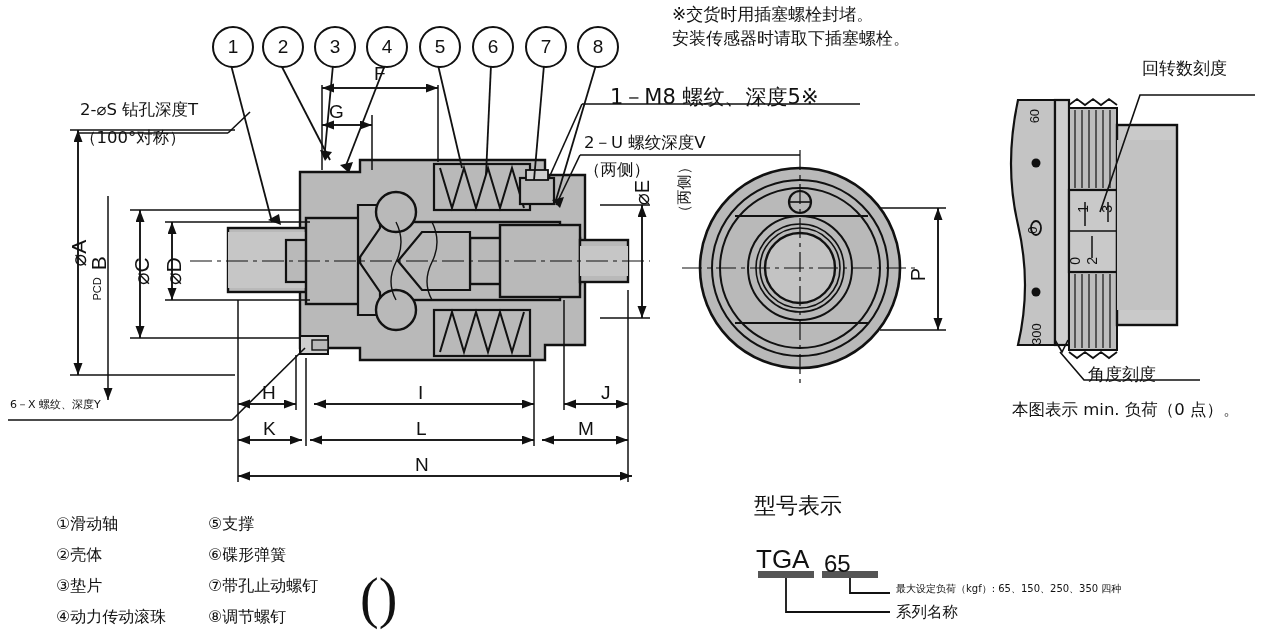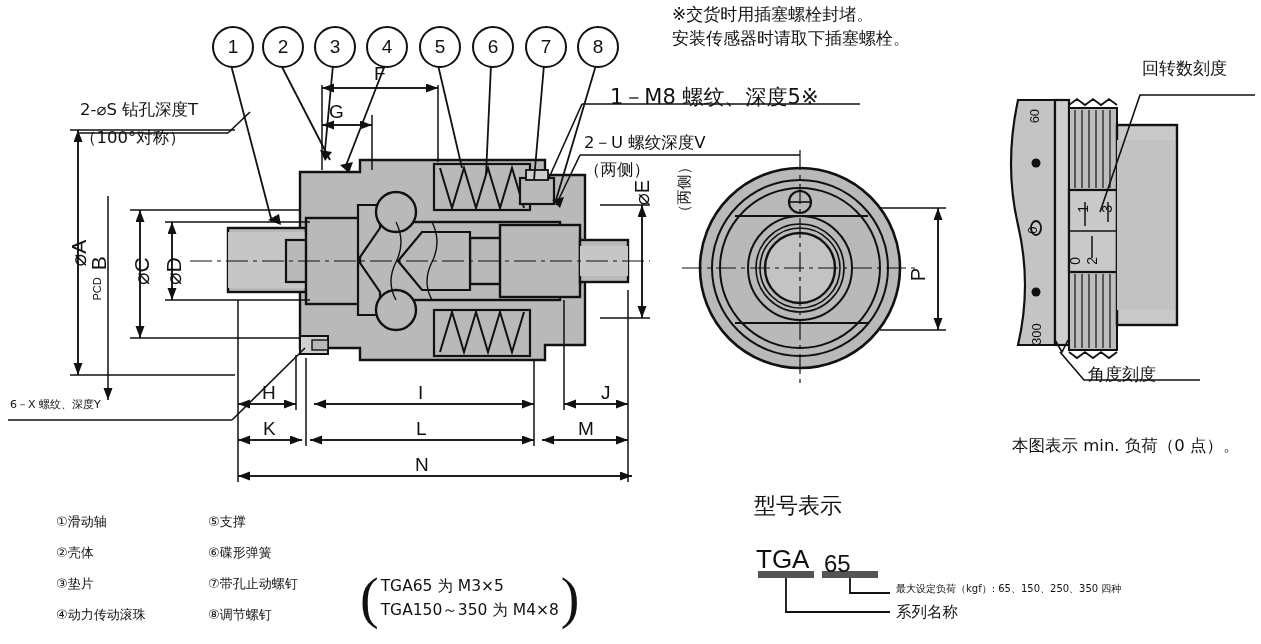--- a/index.html
+++ b/index.html
@@ -6,21 +6,21 @@
   body{width:1261px;height:644px;position:relative;overflow:hidden;
        font-family:"Liberation Sans","DejaVu Sans",sans-serif;color:#111;}
   .abs{position:absolute;}
   .txt{position:absolute;white-space:nowrap;line-height:1.25;color:#111;}
   .cn{font-family:"DejaVu Sans","Liberation Sans",sans-serif;}
   .vert{transform-origin:center center;}
   svg{position:absolute;left:0;top:0;}
   .callout{position:absolute;width:38px;height:38px;border:2px solid #111;border-radius:50%;
            background:#fff;display:flex;align-items:center;justify-content:center;
            font-size:19px;font-weight:500;color:#111;}
-  .legend{font-size:13px;text-align:right;}
+  .legend{font-size:16px;text-align:right;}
   .bold{font-weight:normal;}
 </style>
 </head>
 <body>
 
 <svg width="1261" height="644">
   <defs>
     <marker id="ar" markerWidth="9" markerHeight="9" refX="8" refY="3" orient="auto">
       <path d="M0,0 L8,3 L0,6 z" fill="#111"></path>
     </marker>
@@ -275,21 +275,21 @@
 <div class="txt" style="left:262px;top:381px;font-size:19px;">H</div>
 <div class="txt" style="left:418px;top:381px;font-size:19px;">I</div>
 <div class="txt" style="left:601px;top:381px;font-size:19px;">J</div>
 <div class="txt" style="left:263px;top:417px;font-size:19px;">K</div>
 <div class="txt" style="left:416px;top:417px;font-size:19px;">L</div>
 <div class="txt" style="left:578px;top:417px;font-size:19px;">M</div>
 <div class="txt" style="left:415px;top:453px;font-size:19px;">N</div>
 
 <div class="txt cn" style="left:1142px;top:58px;font-size:17px;">回转数刻度</div>
 <div class="txt cn" style="left:1088px;top:364px;font-size:17px;">角度刻度</div>
-<div class="txt cn" style="left:1012px;top:400px;font-size:16.5px;margin-top:36px;">本图表示 min. 负荷（0 点）。</div>
+<div class="txt cn" style="left:1012px;top:400px;font-size:16.5px;">本图表示 min. 负荷（0 点）。</div>
 
 <div class="txt vert" style="left:1028px;top:108px;font-size:13px;transform:rotate(-90deg);">60</div>
 <div class="txt vert" style="left:1030px;top:222px;font-size:13px;transform:rotate(-90deg);">0</div>
 <div class="txt vert" style="left:1026px;top:326px;font-size:13px;transform:rotate(-90deg);">300</div>
 <div class="txt vert" style="left:1080px;top:200px;font-size:14px;transform:rotate(-90deg);">1</div>
 <div class="txt vert" style="left:1104px;top:200px;font-size:14px;transform:rotate(-90deg);">3</div>
 <div class="txt vert" style="left:1072px;top:252px;font-size:14px;transform:rotate(-90deg);">0</div>
 <div class="txt vert" style="left:1089px;top:252px;font-size:14px;transform:rotate(-90deg);">2</div>
 
 <div class="txt cn legend" style="left:56px;top:514px;">
@@ -313,24 +313,20 @@
 </div>
 <div class="txt cn legend" style="left:208px;top:576px;">
   <span>⑦</span><span>带孔止动螺钉</span>
 </div>
 <div class="txt cn legend" style="left:208px;top:607px;">
   <span>⑧</span><span>调节螺钉</span>
 </div>
 
 <div class="abs" style="left:360px;top:570px;display:flex;align-items:center;">
   <div style="font-size:56px;line-height:1;font-family:'Liberation Serif',serif;">(</div>
-  <div style="display:flex;flex-direction:column;gap:3px;padding:0 2px;">
-    <div class="cn" style="font-size:15.5px;">TGA65 为 M3×5</div>
-    <div class="cn" style="font-size:15.5px;">TGA150～350 为 M4×8</div>
-  </div>
   <div style="font-size:56px;line-height:1;font-family:'Liberation Serif',serif;">)</div>
 </div>
 
 <div class="txt cn bold" style="left:754px;top:492px;font-size:22px;">型号表示</div>
 <div class="txt bold" style="left:756px;top:543px;font-size:26px;">TGA</div>
 <div class="txt bold" style="left:824px;top:549px;font-size:24px;">65</div>
 <div class="txt cn" style="left:896px;top:583px;font-size:10px;">最大设定负荷（kgf）: 65、150、250、350 四种</div>
 <div class="txt cn" style="left:896px;top:603px;font-size:15.5px;">系列名称</div>
 
 </body></html>

